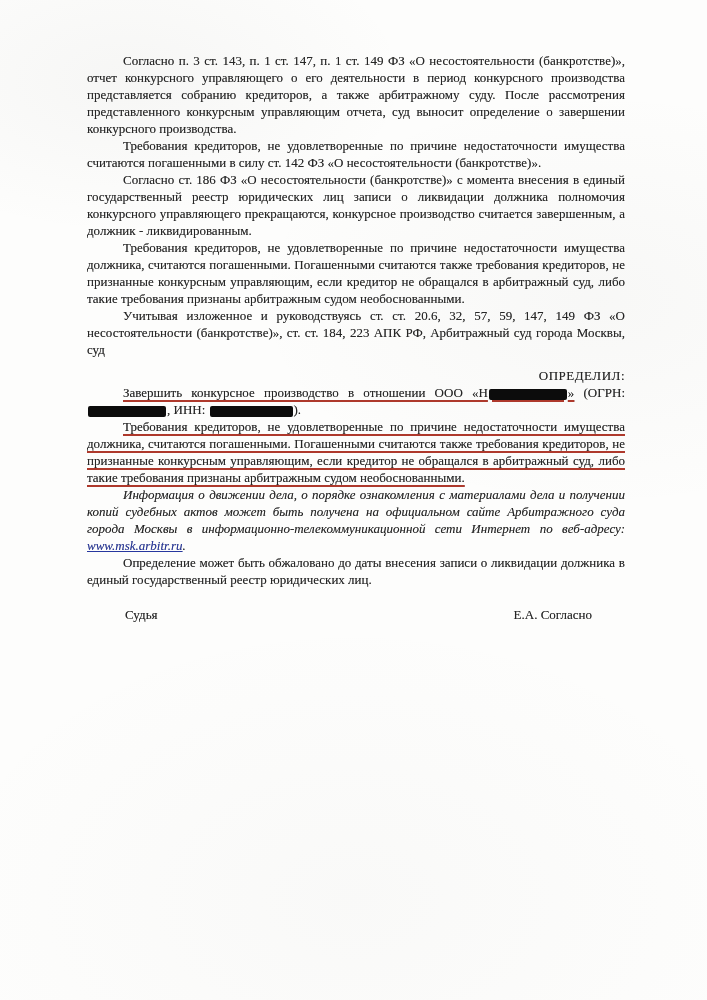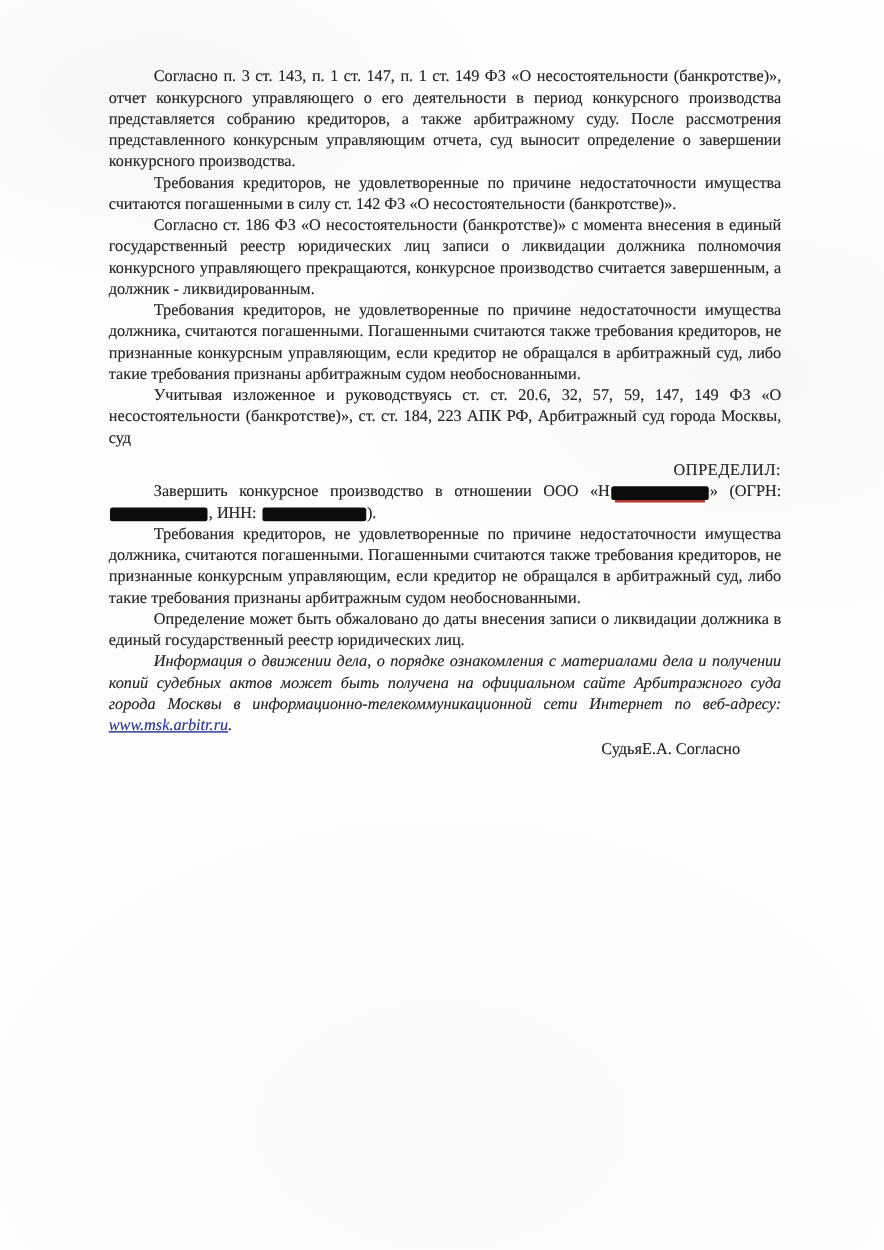--- a/index.html
+++ b/index.html
@@ -46,20 +46,21 @@
   p.heading {
     margin: 9px 0 0 0;
     text-align: right;
     text-indent: 0;
     letter-spacing: 0.5px;
   }
   .italic {
     font-style: italic;
   }
   .ul-red {
+    text-decoration: underline;
     text-decoration-color: #ae392c;
     text-decoration-thickness: 2px;
     text-underline-offset: 3px;
   }
   .redact {
     display: inline-block;
     height: 11px;
     background: #0c0c0c;
     border-radius: 2px;
     vertical-align: text-bottom;
@@ -71,23 +72,23 @@
   .ul-red .redact {
     box-shadow: 0 5px 0 -3px #ae392c;
   }
   a.link {
     color: #27379f;
     text-decoration: underline;
     text-decoration-color: #27379f;
     cursor: pointer;
   }
   .signature-row {
-    margin-top: 2px;
+    margin-top: 18px;
     display: flex;
-    justify-content: flex-end;
+    justify-content: space-between;
     padding-left: 38px;
     padding-right: 33px;
     text-align: left;
   }
 </style>
 </head>
 <body>
 
 <div class="content">
 
@@ -101,22 +102,22 @@
   <p class="para">Требования кредиторов, не удовлетворенные по причине недостаточности имущества должника, считаются погашенными. Погашенными считаются также требования кредиторов, не признанные конкурсным управляющим, если кредитор не обращался в арбитражный суд, либо такие требования признаны арбитражным судом необоснованными.</p>
 
   <p class="para">Учитывая изложенное и руководствуясь ст. ст. 20.6, 32, 57, 59, 147, 149 ФЗ «О несостоятельности (банкротстве)», ст. ст. 184, 223 АПК РФ, Арбитражный суд города Москвы, суд</p>
 
   <p class="heading">ОПРЕДЕЛИЛ:</p>
 
   <p class="para"><span class="ul-red"><span>Завершить конкурсное производство в отношении ООО «Н</span><span class="redact redact-company"></span><span>»</span></span><span> (ОГРН: </span><span class="redact redact-ogrn"></span><span>, ИНН: </span><span class="redact redact-inn"></span><span>).</span></p>
 
   <p class="para"><span class="ul-red">Требования кредиторов, не удовлетворенные по причине недостаточности имущества должника, считаются погашенными. Погашенными считаются также требования кредиторов, не признанные конкурсным управляющим, если кредитор не обращался в арбитражный суд, либо такие требования признаны арбитражным судом необоснованными.</span></p>
 
+  <p class="para italic"><span>Информация о движении дела, о порядке ознакомления с материалами дела и получении копий судебных актов может быть получена на официальном сайте Арбитражного суда города Москвы в информационно-телекоммуникационной сети Интернет по веб-адресу: </span><a class="link">www.msk.arbitr.ru</a><span>.</span></p>
+
   <p class="para">Определение может быть обжаловано до даты внесения записи о ликвидации должника в единый государственный реестр юридических лиц.</p>
-
-  <p class="para italic"><span>Информация о движении дела, о порядке ознакомления с материалами дела и получении копий судебных актов может быть получена на официальном сайте Арбитражного суда города Москвы в информационно-телекоммуникационной сети Интернет по веб-адресу: </span><a class="link">www.msk.arbitr.ru</a><span>.</span></p>
 
   <div class="signature-row">
     <span>Судья</span>
     <span>Е.А. Согласно</span>
   </div>
 
 </div>
 
 </body></html>

